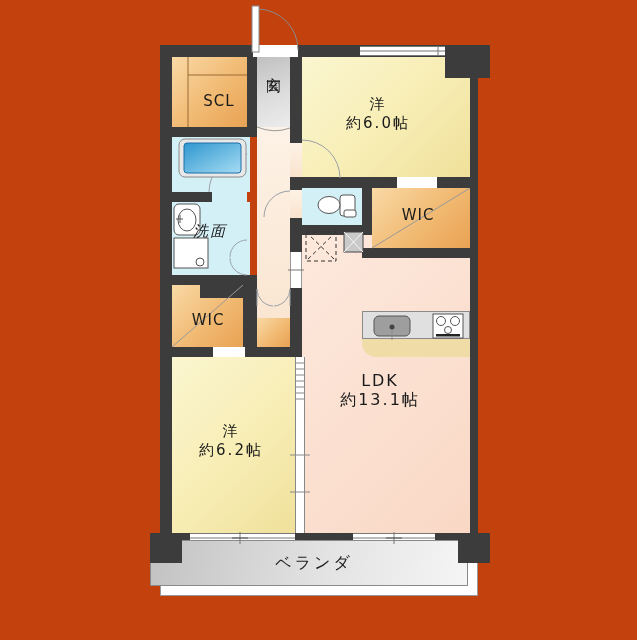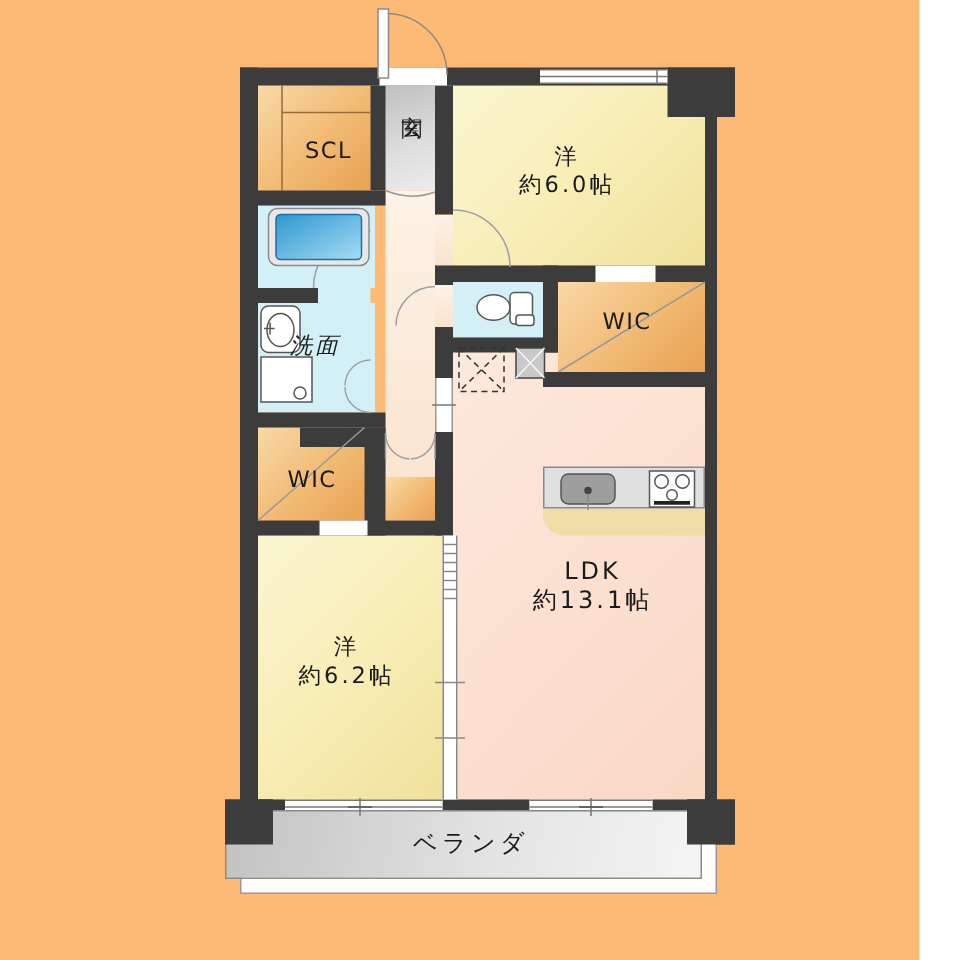--- a/index.html
+++ b/index.html
@@ -1,17 +1,17 @@
 <!DOCTYPE html>
 <html><head>
 <meta charset="utf-8">
 <style>
   html,body{margin:0;padding:0;background:#fff;}
-  #canvas{position:relative;width:613px;height:640px;background:#fdba74;overflow:hidden;
-          font-family:"DejaVu Sans","Liberation Sans",sans-serif;color:#1a1a1a;}
+  #canvas{position:relative;width:613px;height:640px;background:#c2410c;overflow:hidden;
+          font-family:"DejaVu Sans","Liberation Sans",sans-serif;color:#1a1a1a;padding-left:24px;}
   .abs{position:absolute;}
   .wall{position:absolute;background:#3c3c3c;}
   .gap{position:absolute;background:#ffffff;}
   .floor{position:absolute;}
   .f-yellow{background:linear-gradient(135deg,#fbf6d0 0%,#f7edb4 55%,#f0e09a 100%);}
   .f-pink{background:linear-gradient(135deg,#fde9dd 0%,#fbdfcf 60%,#f9d8c5 100%);}
   .f-orange{background:linear-gradient(135deg,#f9d9a6 0%,#f0b76e 60%,#e8a254 100%);}
   .f-cyan{background:#d4f0f7;}
   .f-gray{background:linear-gradient(160deg,#bfbfbf 0%,#dedede 60%,#ececec 100%);}
   .f-cream{background:linear-gradient(180deg,#fdf2e6 0%,#f9e3cd 100%);}
@@ -205,21 +205,21 @@
 
   <div class="label" style="left:219px;top:101px;letter-spacing:1px;">SCL</div>
   <div class="label small vtext" style="left:264px;top:66px;">玄関</div>
   <div class="label" style="left:378px;top:114px;">
     <div>洋</div>
     <div>約6.0帖</div>
   </div>
   <div class="label" style="left:418px;top:215px;letter-spacing:1px;">WIC</div>
   <div class="label" style="left:210px;top:231px;font-style:italic;">洗面</div>
   <div class="label" style="left:208px;top:320px;letter-spacing:1px;">WIC</div>
-  <div class="label" style="left:395px;top:390px;font-size:16px;">
+  <div class="label" style="left:380px;top:390px;font-size:16px;">
     <div>LDK</div>
     <div>約13.1帖</div>
   </div>
   <div class="label" style="left:231px;top:441px;">
     <div>洋</div>
     <div>約6.2帖</div>
   </div>
   <div class="label" style="left:314px;top:562px;font-size:16px;letter-spacing:3px;">ベランダ</div>
 
 </div>

